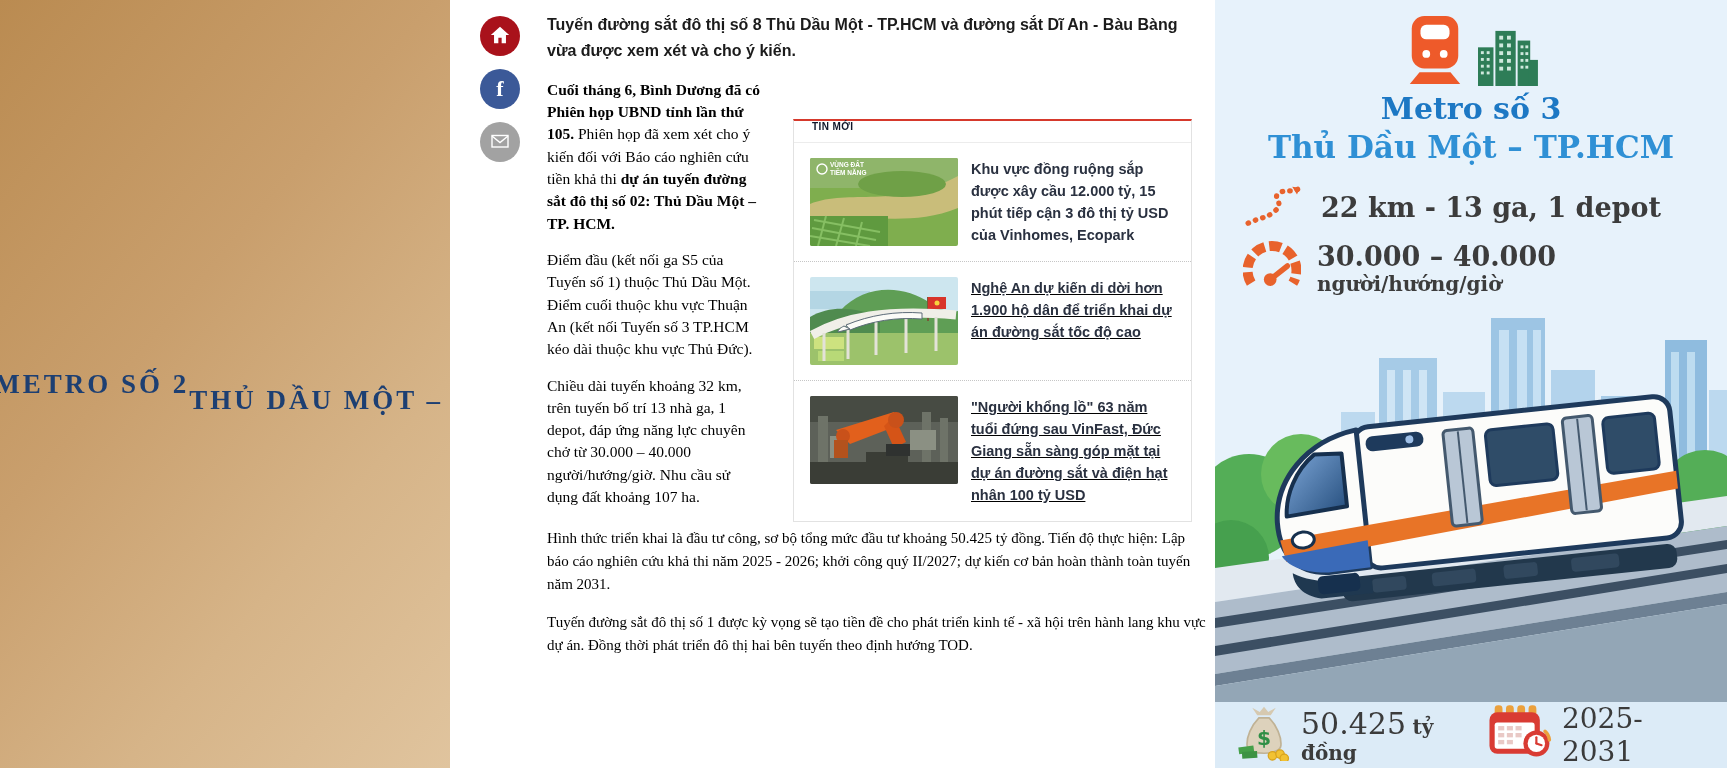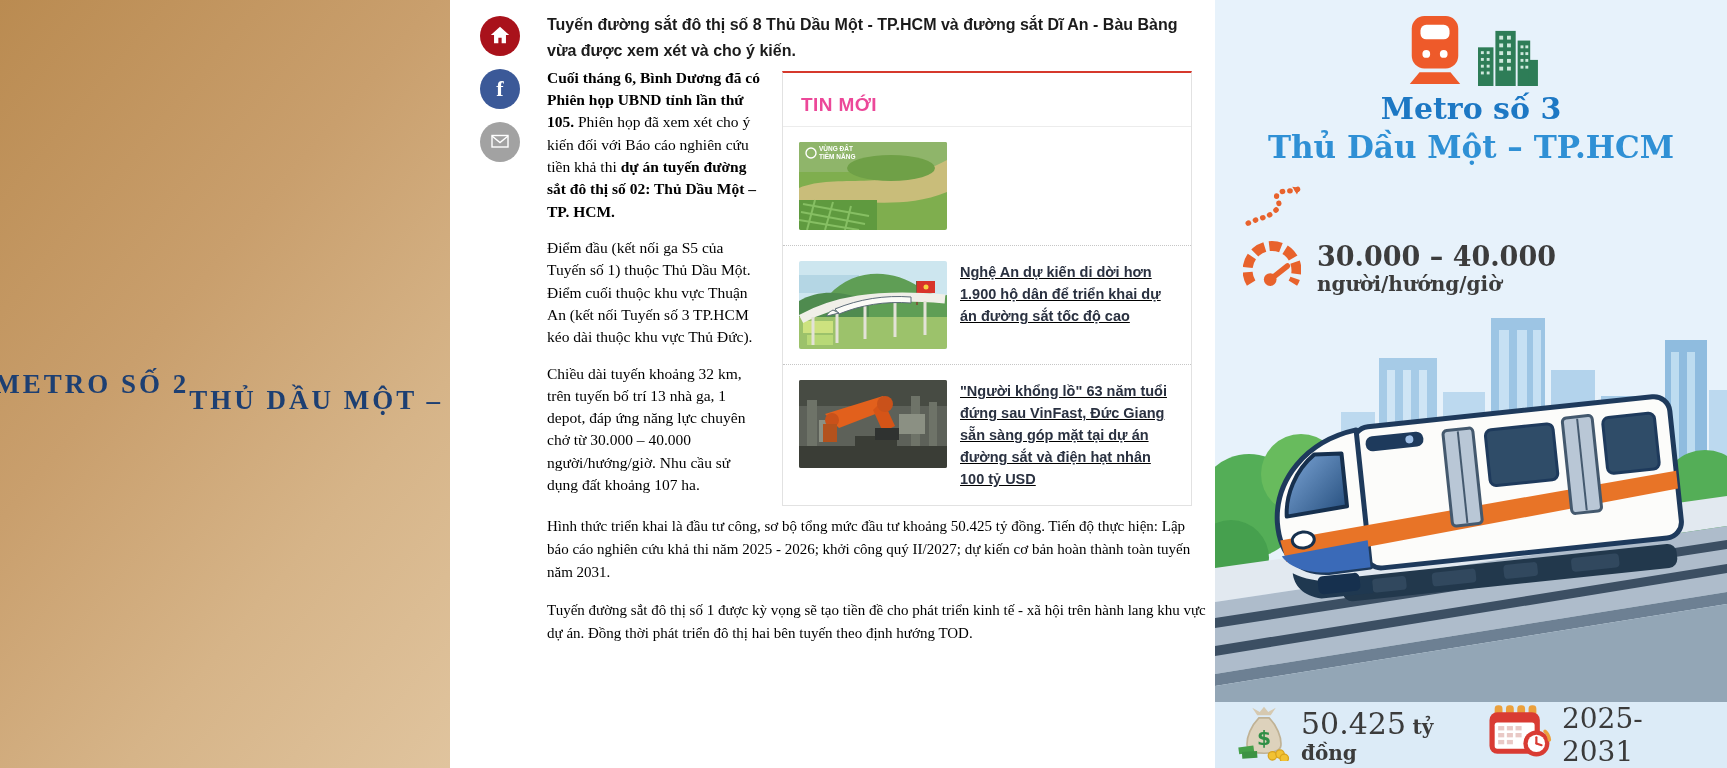--- a/index.html
+++ b/index.html
@@ -25,25 +25,25 @@
   
   .middle-panel{ width:765px; height:768px; flex-shrink:0; position:relative; background:#fff; }
   .share-col{ position:absolute; left:30px; top:16px; display:flex; flex-direction:column; gap:13px; }
   .share-btn{ width:40px; height:40px; border-radius:50%; display:flex; align-items:center; justify-content:center; cursor:pointer; border:none; padding:0; }
   .share-home{ background:#a9121b; }
   .share-fb{ background:#3b5998; color:#fff; font-weight:bold; font-size:22px; font-family:"Liberation Serif",serif; }
   .share-mail{ background:#a2a2a2; }
 
   .article{ position:absolute; left:97px; top:12px; width:645px; }
   .headline{ font-size:16px; font-weight:bold; color:#1b1b1b; line-height:1.65; }
-  .cols{ display:flex; gap:19px; margin-top:2px; align-items:center; }
+  .cols{ display:flex; gap:30px; margin-top:14px; align-items:flex-end; }
   .text-col{ width:216px; flex-shrink:0; font-family:"Liberation Serif", serif; font-size:15.5px; line-height:1.44; color:#000; }
   .text-col p{ margin:0 0 14px; }
   .news-box{ flex:1; border:1px solid #e2e2e2; border-top:2px solid #d6392c; background:#fff; }
-  .news-header{ padding:21px 18px 10px; font-size:19px; font-weight:bold; color:#ec4899; letter-spacing:.4px; border-bottom:1px solid #ececec; }
+  .news-header{ padding:0 18px 10px; font-size:10px; font-weight:bold; color:#0f172a; letter-spacing:.4px; border-bottom:1px solid #ececec; }
   .news-item{ display:flex; gap:13px; padding:15px 16px; cursor:pointer; }
   .news-item + .news-item{ border-top:1px dotted #c6c6c6;text-decoration:underline; }
   .news-thumb{ width:148px; height:88px; flex-shrink:0; border-radius:2px; overflow:hidden; }
   .news-thumb svg{ display:block; }
   .news-title{ font-size:14.5px; font-weight:bold; color:#2a3140; line-height:1.52; }
   .bottom-paras{ margin-top:5px; font-family:"Liberation Serif", serif; font-size:15px; line-height:1.52; width:660px; color:#000; }
   .bottom-paras p{ margin:0 0 15px; }
 
   
   .right-panel{ width:512px; height:768px; flex-shrink:0; position:relative; background:#e7f2fb; overflow:hidden; }
@@ -121,20 +121,21 @@
                   <line x1="0" y1="78" x2="60" y2="88"></line>
                 <line x1="16" y1="58" x2="8" y2="88"></line>
                   <line x1="34" y1="60" x2="26" y2="88"></line>
                   <line x1="52" y1="64" x2="46" y2="88"></line>
               </g>
               <circle cx="12" cy="11" r="5" fill="none" stroke="#ffffff" stroke-width="1.4"></circle>
               <text x="20" y="9" font-size="6.5" font-weight="bold" fill="#ffffff">VÙNG ĐẤT</text>
               <text x="20" y="17" font-size="6.5" font-weight="bold" fill="#ffffff">TIỀM NĂNG</text>
             </svg>
           </span>
+          <div class="news-title">Khu vực đồng ruộng sắp được xây cầu 12.000 tỷ, 15 phút tiếp cận 3 đô thị tỷ USD của Vinhomes, Ecopark</div>
         </div>
 
         <div class="news-item">
           <span class="news-thumb">
             <svg width="148" height="88" viewBox="0 0 148 88">
               <rect width="148" height="88" fill="#cde6ef"></rect>
               <rect y="14" width="60" height="18" fill="#b4d6e4"></rect>
               <path d="M30,34 C55,6 95,8 120,26 C138,38 148,34 148,34 L148,60 L30,60 Z" fill="#5f9e55"></path>
               <path d="M0,40 C20,28 45,30 70,40 L70,60 L0,60 Z" fill="#4f8b4f"></path>
               <rect x="0" y="56" width="148" height="32" fill="#9cc26b"></rect>
@@ -251,20 +252,21 @@
   </div>
 
   <div class="stats">
     <div class="stat-row">
       <span>
         <svg width="62" height="46" viewBox="0 0 64 48">
           <path d="M5,43 C20,36 24,38 32,31 C45,21 28,16 38,11 C46,7 52,12 59,6" fill="none" stroke="#e8622c" stroke-width="5.5" stroke-linecap="round" stroke-dasharray="0.5 7.5"></path>
           <path d="M59,6 L51,5 L56,13 Z" fill="#e8622c"></path>
         </svg>
       </span>
+      <span class="stat-text">22 km - 13 ga, 1 depot</span>
     </div>
     <div class="stat-row">
       <span>
         <svg width="58" height="52" viewBox="0 0 64 56">
           <path d="M9,47 A27 27 0 1 1 55,47" fill="none" stroke="#e8622c" stroke-width="11" stroke-dasharray="13 5"></path>
           <line x1="30" y1="43" x2="49" y2="28" stroke="#e8622c" stroke-width="6" stroke-linecap="round"></line>
           <circle cx="30" cy="43" r="7" fill="#e8622c"></circle>
         </svg>
       </span>
       <span>

